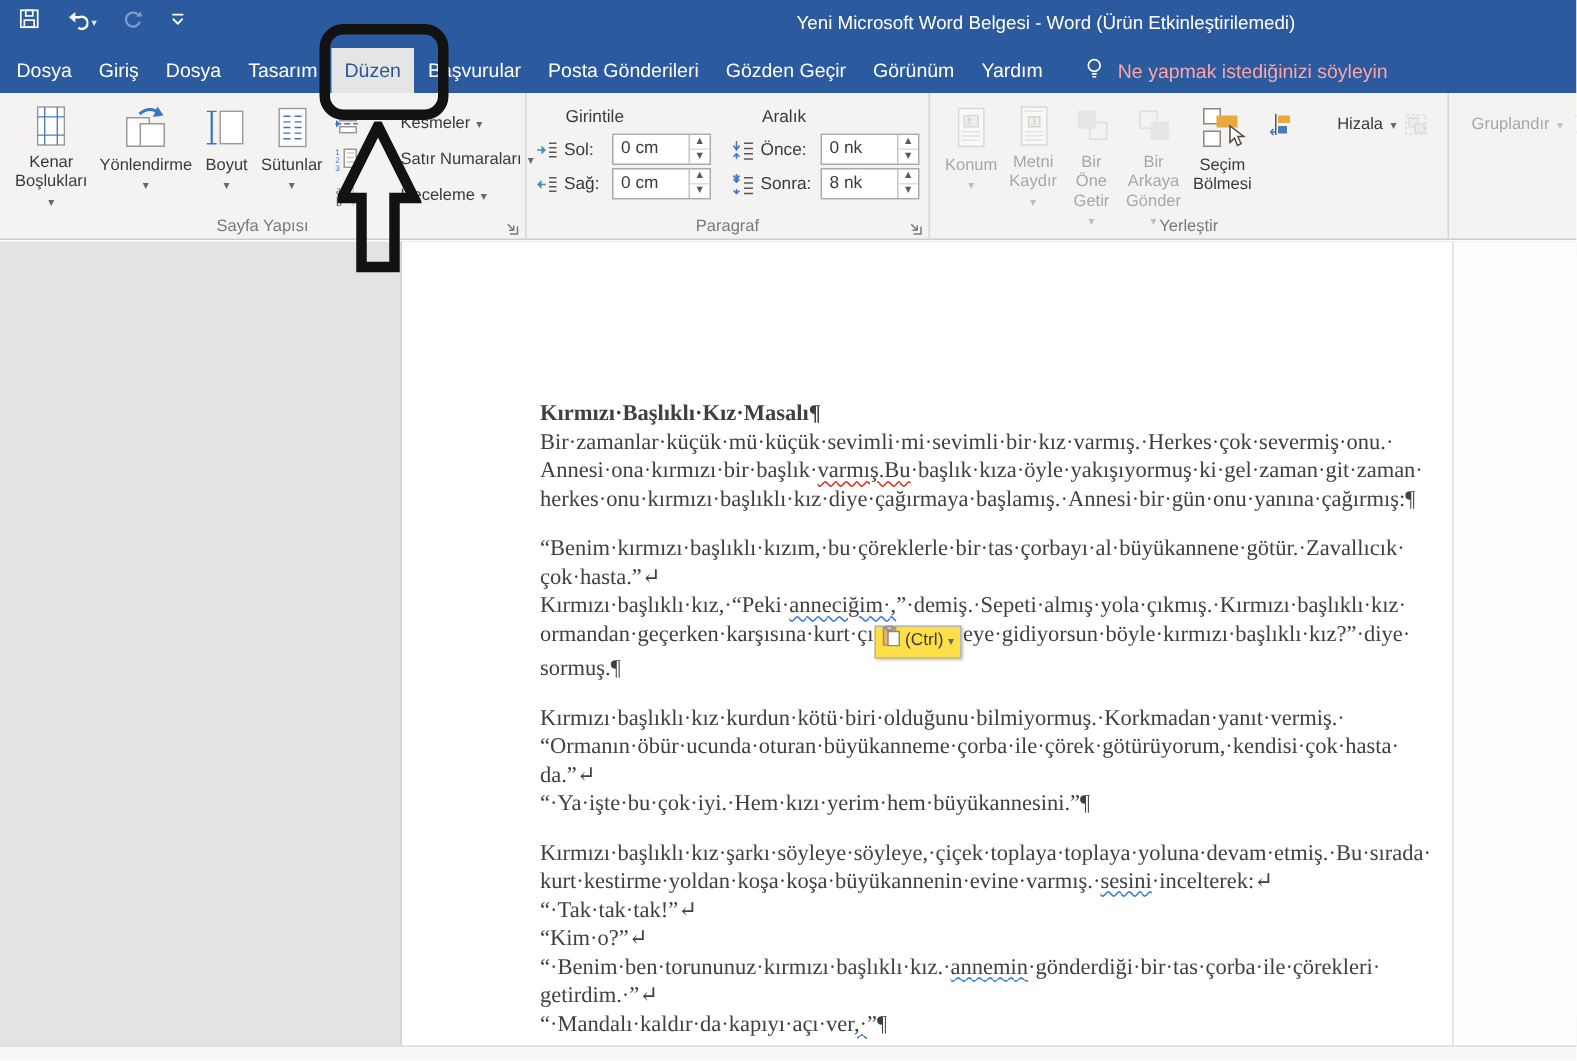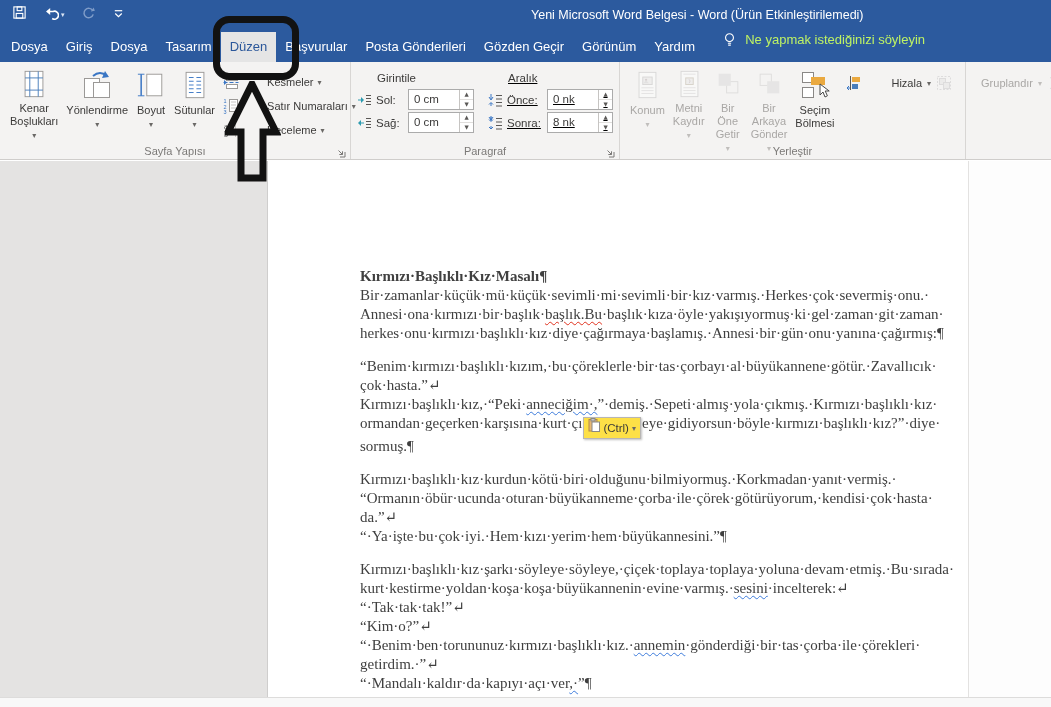--- a/index.html
+++ b/index.html
@@ -10,21 +10,21 @@
   .titlebar{position:absolute;left:0;top:0;width:100%;height:32px;background:#2c5a9e;color:#fff;}
   .qat{position:absolute;left:12px;top:5px;display:flex;align-items:center;gap:16px;}
   .qat-btn{display:inline-flex;align-items:center;gap:2px;cursor:default;}
   .qat-caret{font-family:"DejaVu Sans",sans-serif;font-size:7px;color:#dce6f5;}
   .win-title{position:absolute;left:531px;top:8px;font-size:12.5px;white-space:nowrap;color:#fff;}
 
   
   .tabrow{position:absolute;left:0;top:32px;width:100%;height:30px;background:#2c5a9e;display:flex;align-items:stretch;padding-left:2px;box-sizing:border-box;}
   .tab{color:#fff;font-size:13px;line-height:30px;padding:0 9px;white-space:nowrap;}
   .tab.selected{background:#e5e5e5;color:#2b579a;}
-  .telltext{display:flex;align-items:flex-start;gap:8px;color:#bef264;font-size:13px;margin-left:18px;white-space:nowrap;}
+  .telltext{display:flex;align-items:center;gap:8px;color:#fca5a5;font-size:13px;margin-left:18px;white-space:nowrap;}
 
   
   .ribbon{position:absolute;left:0;top:62px;width:100%;height:98px;background:#f4f3f2;border-bottom:1px solid #cfcdcb;display:flex;box-sizing:border-box;}
   .rgroup{position:relative;height:100%;border-right:1px solid #d8d6d4;box-sizing:border-box;}
   .rgroup-label{position:absolute;bottom:2px;left:0;width:100%;text-align:center;font-size:11px;color:#7b7977;}
   .launcher{position:absolute;right:3px;bottom:3px;width:11px;height:11px;}
   .g-pagesetup{width:351px;}
   .g-paragraph{width:269px;}
   .g-arrange{width:346px;}
   .g-rest{flex:1;border-right:none;}
@@ -293,21 +293,21 @@
               <span class="plab narrow">Sağ:</span>
               <span class="spin">
                 <span class="spin-val">0 cm</span>
                 <span class="spin-btns">
                   <span>▲</span>
                   <span>▼</span>
                 </span>
               </span>
             </div>
           </div>
-          <div class="pcol" style="margin-left: 14px; text-decoration: underline;">
+          <div class="pcol" style="margin-left: 14px;">
             <div class="pcol-h">Aralık</div>
             <div class="prow">
               <span class="sicon">
                 <svg width="15" height="14" viewBox="0 0 15 14">
                   <path d="M3 1 v5 M1 4 l2 3 2 -3" fill="none" stroke="#3a76c4"></path>
                   <path d="M3 13 v-3 M1 11.5 l2 -2 2 2" fill="none" stroke="#3a76c4"></path>
                   <g stroke="#5a5856">
                     <line x1="8" y1="2.5" x2="14" y2="2.5"></line>
                     <line x1="8" y1="6" x2="14" y2="6"></line>
                     <line x1="8" y1="9.5" x2="14" y2="9.5"></line>
@@ -458,21 +458,21 @@
       <div class="rgroup-label">Yerleştir</div>
     </div>
     <div class="rgroup g-rest"></div>
   </div>
 
   <div class="docarea">
     <div class="rightvoid"></div>
     <div class="page">
       <div class="doctext">
         <div class="doctitle">Kırmızı·Başlıklı·Kız·Masalı¶</div>
-      <p class="para"><span>Bir·​zamanlar·​küçük·​mü·​küçük·​sevimli·​mi·​sevimli·​bir·​kız·​varmış.·​Herkes·​çok·​severmiş·​onu.·​Annesi·​ona·​kırmızı·​bir·​başlık·​</span><span class="sq-red">başlık.Bu</span><span>·​başlık·​kıza·​öyle·​yakışıyormuş·​ki·​gel·​zaman·​git·​zaman·​herkes·​onu·​kırmızı·​başlıklı·​kız·​diye·​çağırmaya·​başlamış.·​Annesi·​bir·​gün·​onu·​yanına·​çağırmış:¶</span></p>
+      <p class="para"><span>Bir·​zamanlar·​küçük·​mü·​küçük·​sevimli·​mi·​sevimli·​bir·​kız·​varmış.·​Herkes·​çok·​severmiş·​onu.·​Annesi·​ona·​kırmızı·​bir·​başlık·​</span><span class="sq-red">varmış.Bu</span><span>·​başlık·​kıza·​öyle·​yakışıyormuş·​ki·​gel·​zaman·​git·​zaman·​herkes·​onu·​kırmızı·​başlıklı·​kız·​diye·​çağırmaya·​başlamış.·​Annesi·​bir·​gün·​onu·​yanına·​çağırmış:¶</span></p>
           <p class="para"><span>“Benim·​kırmızı·​başlıklı·​kızım,·​bu·​çöreklerle·​bir·​tas·​çorbayı·​al·​büyükannene·​götür.·​Zavallıcık·​çok·​hasta.”↵</span><br><span>Kırmızı·​başlıklı·​kız,·​“Peki·​</span><span class="sq-blue">anneciğim·​,</span><span>”·​demiş.·​Sepeti·​almış·​yola·​çıkmış.·​Kırmızı·​başlıklı·​kız·​ormandan·​geçerken·​karşısına·​kurt·​çı</span><span class="paste-btn">
               <span class=""><svg width="12" height="14" viewBox="0 0 12 14">
                   <rect x="1" y="1.5" width="8" height="11.5" fill="#e8b873" stroke="#b08948"></rect>
                   <rect x="3" y="0.5" width="4" height="2.5" fill="#c8c6c4" stroke="#8a8886"></rect>
                   <rect x="4" y="4" width="7.5" height="9.5" fill="#fff" stroke="#8a8886"></rect>
                 </svg></span>
               <span>(Ctrl)</span>
               <span class="caret">▾</span>
             </span><span>eye·​gidiyorsun·​böyle·​kırmızı·​başlıklı·​kız?”·​diye·​sormuş.¶</span></p>
           <p class="para"><span>Kırmızı·​başlıklı·​kız·​kurdun·​kötü·​biri·​olduğunu·​bilmiyormuş.·​Korkmadan·​yanıt·​vermiş.·​“Ormanın·​öbür·​ucunda·​oturan·​büyükanneme·​çorba·​ile·​çörek·​götürüyorum,·​kendisi·​çok·​hasta·​da.”↵</span><br><span>“·​Ya·​işte·​bu·​çok·​iyi.·​Hem·​kızı·​yerim·​hem·​büyükannesini.”¶</span></p>

